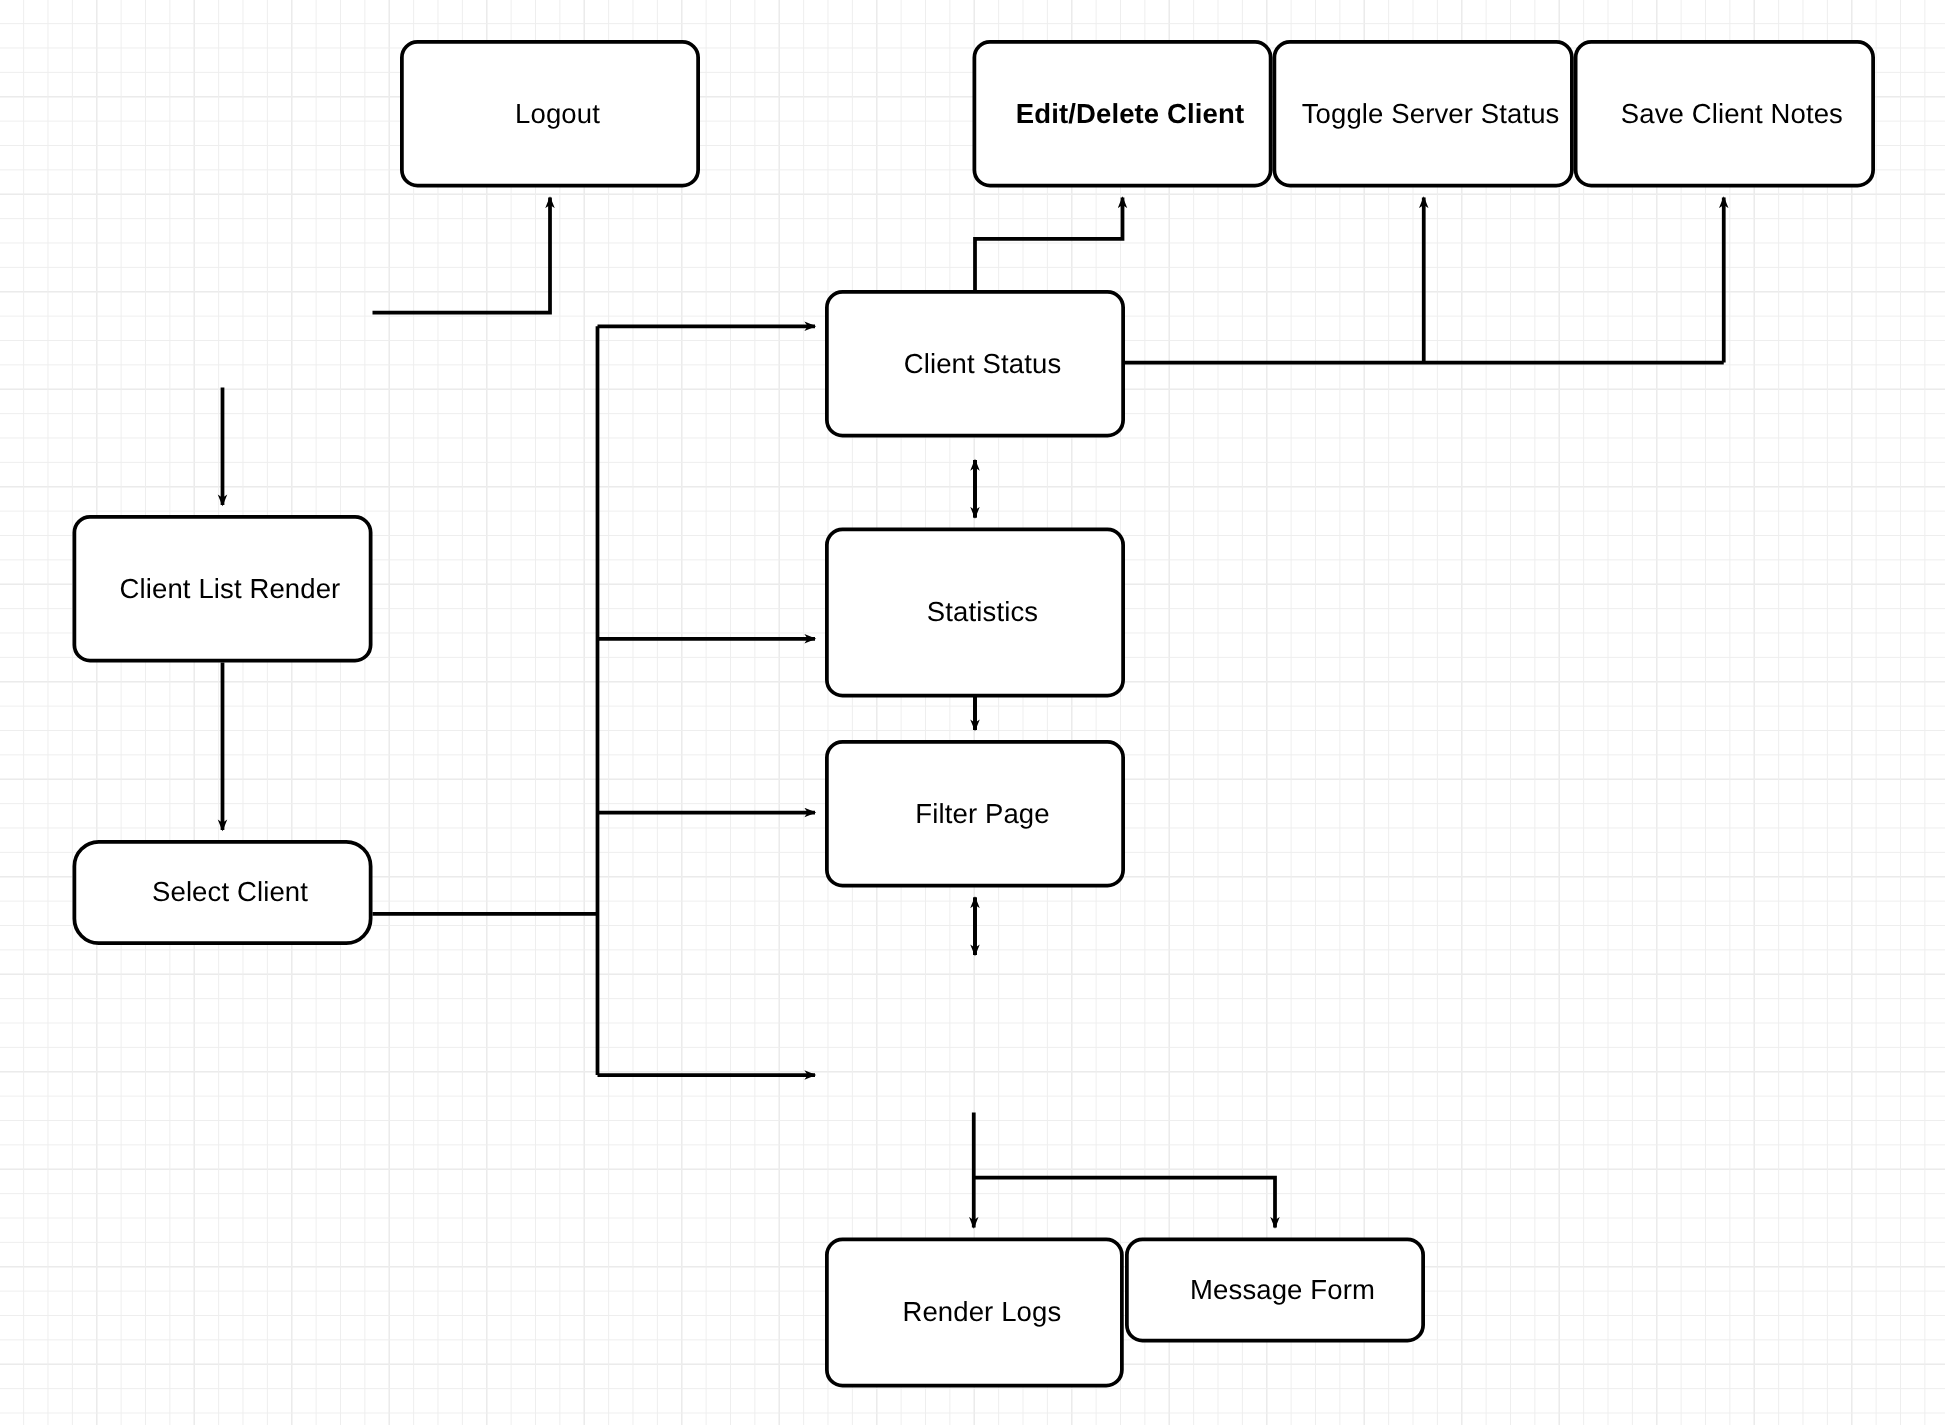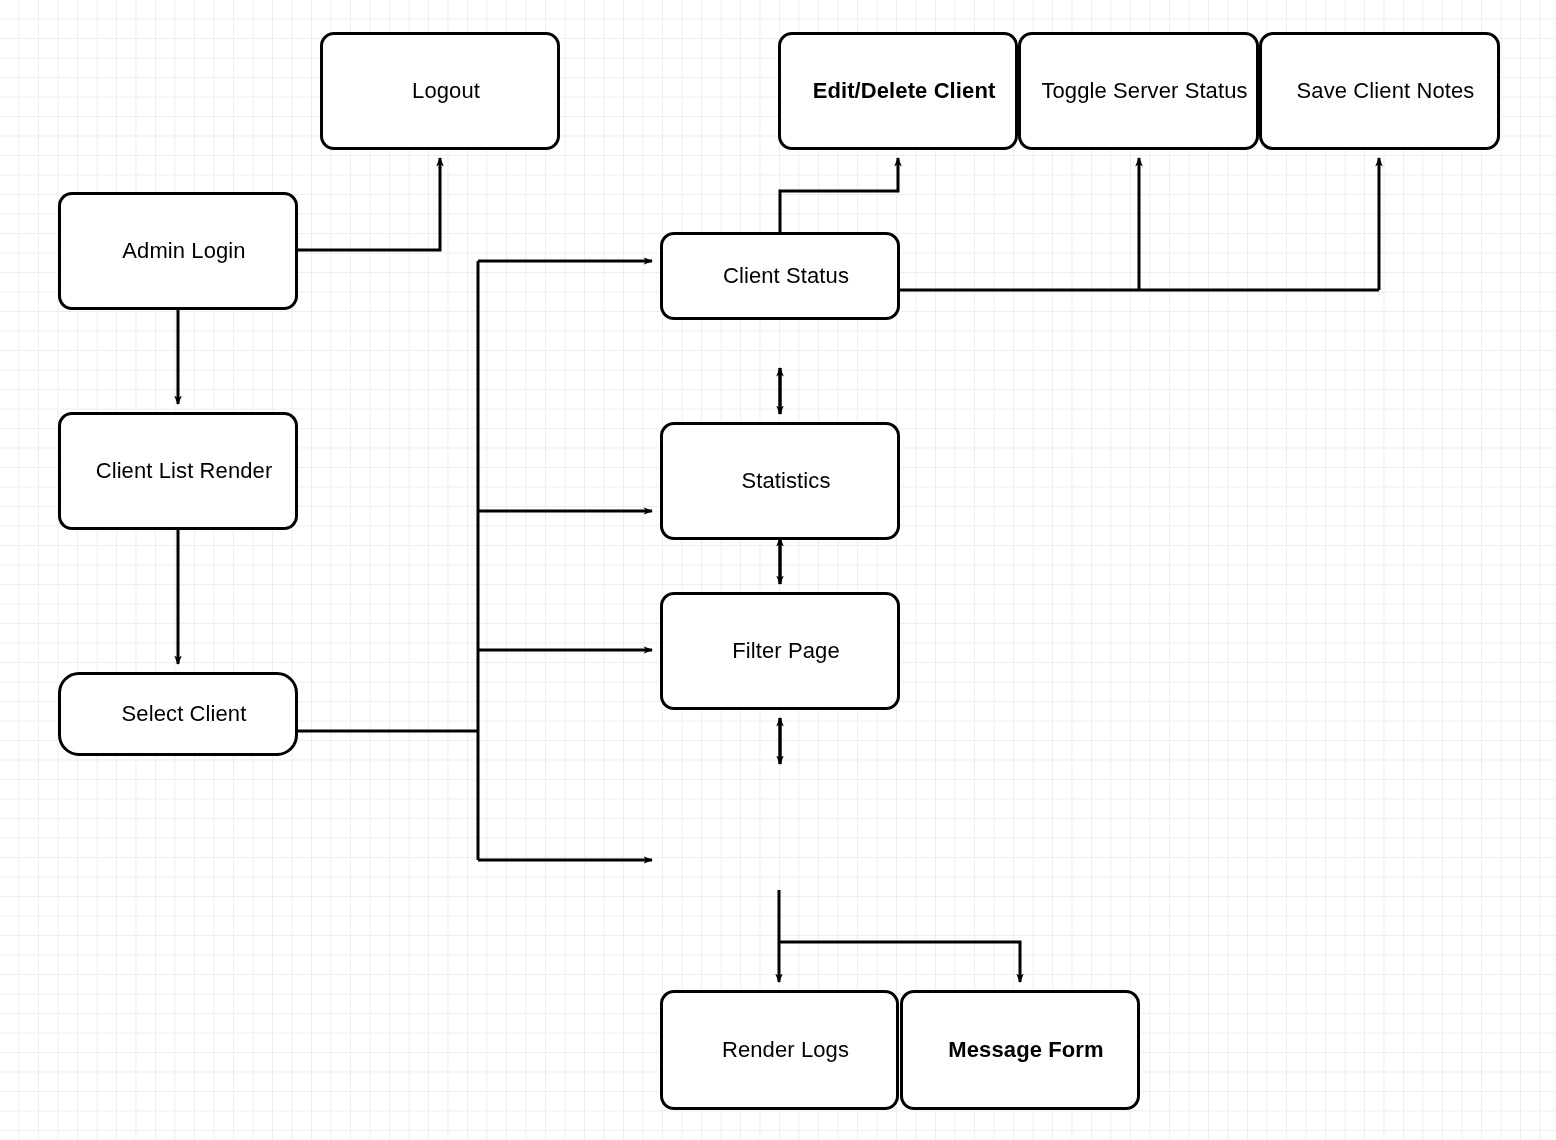--- a/index.html
+++ b/index.html
@@ -124,46 +124,43 @@
   </div>
 
   <div class="node" style="left:1018px; top:32px; width:241px; height:118px;">
     <span class="node-label">Toggle Server Status</span>
   </div>
 
   <div class="node" style="left:1259px; top:32px; width:241px; height:118px;">
     <span class="node-label">Save Client Notes</span>
   </div>
 
-  <div class="node" style="left:58px; top:192px; width:240px; height:118px;">
-    <span class="node-label">Admin Login</span>
-  </div>
 
-  <div class="node" style="left:660px; top:232px; width:240px; height:88px;">
+  <div class="node" style="left:660px; top:232px; width:240px; height:118px;">
     <span class="node-label">Client Status</span>
   </div>
 
   <div class="node" style="left:58px; top:412px; width:240px; height:118px;">
     <span class="node-label">Client List Render</span>
   </div>
 
-  <div class="node" style="left:660px; top:422px; width:240px; height:118px;">
+  <div class="node" style="left:660px; top:422px; width:240px; height:136px;">
     <span class="node-label">Statistics</span>
   </div>
 
   <div class="node" style="left:660px; top:592px; width:240px; height:118px;">
     <span class="node-label">Filter Page</span>
   </div>
 
   <div class="node" style="left:58px; top:672px; width:240px; height:84px;border-radius:21px;">
     <span class="node-label">Select Client</span>
   </div>
 
 
   <div class="node" style="left:660px; top:990px; width:239px; height:120px;">
     <span class="node-label">Render Logs</span>
   </div>
 
-  <div class="node" style="left:900px; top:990px; width:240px; height:120px;font-weight:bold;">
+  <div class="node" style="left:900px; top:990px; width:240px; height:84px;">
     <span class="node-label">Message Form</span>
   </div>
 
 </div>
 
 </body></html>

